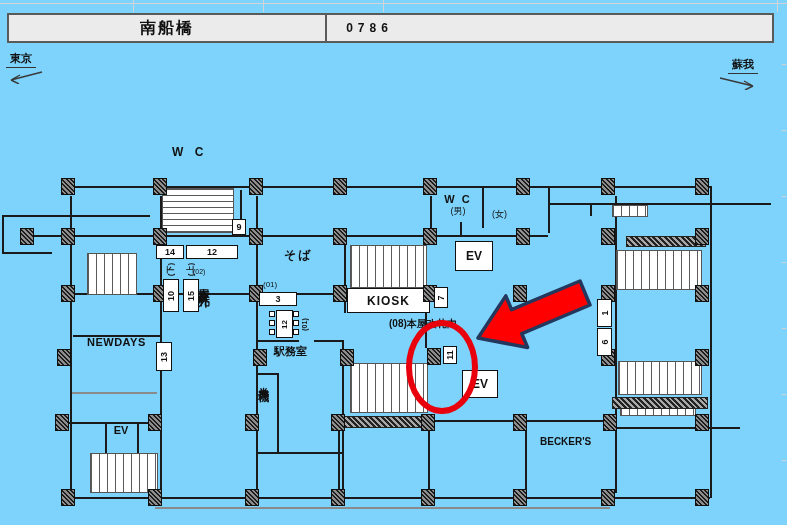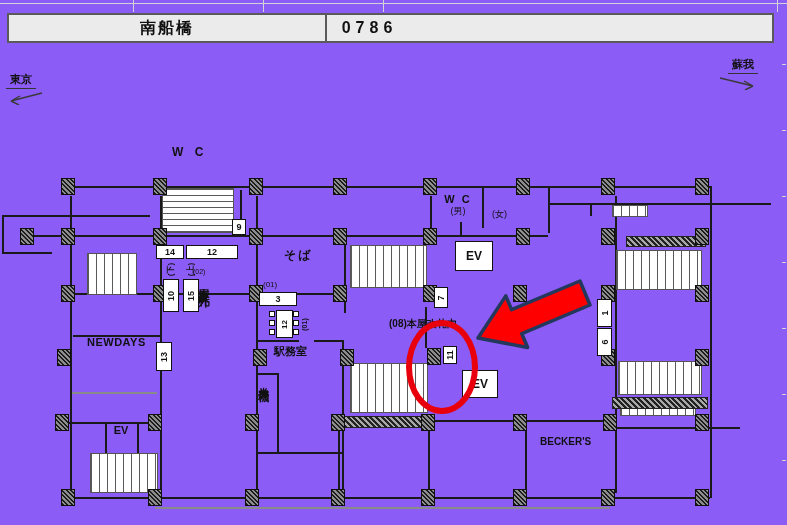--- a/index.html
+++ b/index.html
@@ -1,25 +1,25 @@
 <!DOCTYPE html>
 <html style="--hbg: #ebebeb; --red: #e8000d; --afill: #fe0000; --aoutline: #24385e;"><head>
 <meta charset="utf-8">
 <style>
   html,body{margin:0;padding:0;background:#fff;}
-  .canvas{position:relative;width:787px;height:525px;background:#8b5cf6;overflow:hidden;
+  .canvas{position:relative;width:787px;height:525px;background:#7dd3fc;overflow:hidden;
           font-family:"Liberation Sans","DejaVu Sans",sans-serif;color:#111;}
   
   .hdr{position:absolute;left:7px;top:13px;width:763px;height:26px;display:flex;
        background:var(--hbg,#ebebeb);border:2px solid #5a5a5a;}
   .hcell{display:flex;flex-direction:column;align-items:center;justify-content:center;
          border-left:2px solid #5a5a5a;box-sizing:border-box;height:100%;}
   .hcell:first-child{border-left:none;}
   .h-station{width:316px;font-size:16px;font-weight:600;letter-spacing:2px;}
-  .h-code{width:82px;font-size:16px;font-weight:600;letter-spacing:5px;padding-left:5px;}
+  .h-code{width:82px;font-size:12px;font-weight:600;letter-spacing:5px;padding-left:5px;}
   .h-areas{width:287px;font-size:14px;font-weight:600;}
   .h-time{flex:1;font-size:10px;line-height:12px;font-weight:600;}
   
   .dir{position:absolute;font-size:11px;font-weight:700;}
   .dir .t{display:inline-block;border-bottom:1.5px solid #333;padding:0 4px 1px 4px;}
   .dir svg{display:block;}
   
   .pillar{position:absolute;width:14px;height:17px;box-sizing:border-box;border:1px solid #101010;
           background:repeating-linear-gradient(45deg,#1c1c1c 0 1.6px,#8d8d8d 1.6px 3.2px);z-index:4;}
   .wall{position:absolute;background:#1a1a1a;z-index:1;}
@@ -55,35 +55,38 @@
 </head>
 <body>
 
 <div class="canvas">
 
   <div class="hdr">
     <div class="hcell h-station">南船橋</div>
     <div class="hcell h-code">0786</div>
   </div>
 
-  <div class="dir" style="left:6px;top:72px;">
+  <div class="dir" style="left:6px;top:51px;">
     <span class="t">東京</span>
     <svg width="40" height="16">
       <path d="M36 4 L5 12 M5 12 L14 7 M5 12 L13 16" stroke="#3a3a3a" stroke-width="1.4" fill="none"></path>
     </svg>
   </div>
   <div class="dir" style="left:714px;top:57px;text-align:right;">
     <span class="t">蘇我</span>
     <svg width="44" height="16" style="margin-left:auto;">
       <path d="M6 4 L39 12 M39 12 L30 7 M39 12 L31 16" stroke="#3a3a3a" stroke-width="1.4" fill="none"></path>
     </svg>
   </div>
 
   <div style="position:absolute;left:0;top:0;width:787px;height:525px;">
 
+    <div class="room-box" style="left:347px;top:288px;width:83px;height:25px;font-size:12px;font-weight:700;letter-spacing:1px;">
+      <span>KIOSK</span>
+    </div>
     <div class="room-box" style="left:455px;top:241px;width:38px;height:30px;font-size:12px;font-weight:600;">
       <span>EV</span>
     </div>
     <div class="room-box" style="left:462px;top:370px;width:36px;height:28px;font-size:12px;font-weight:600;">
       <span>EV</span>
     </div>
 
     <div class="lbl" style="left:172px;top:146px;font-size:12px;font-weight:600;letter-spacing:4px;">W C</div>
     <div class="lbl" style="left:284px;top:249px;font-size:12px;font-weight:600;letter-spacing:2px;">そば</div>
     <div class="lbl" style="left:436px;top:193px;width:44px;text-align:center;">

